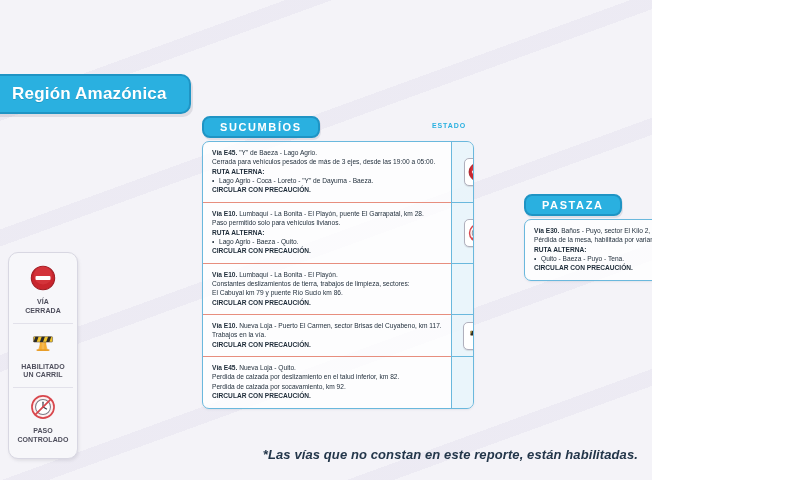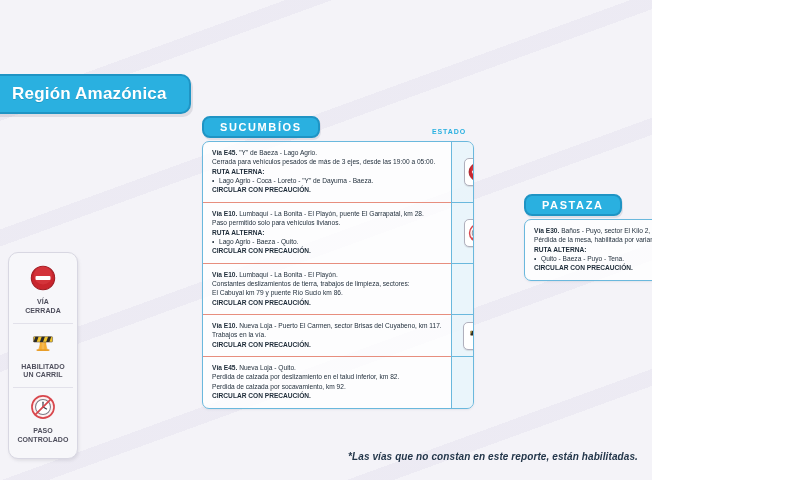--- a/index.html
+++ b/index.html
@@ -85,21 +85,21 @@
   
   .ico { display: inline-block; line-height: 0; }
   .ico svg { display: block; }
 
   
   .province {
     position: absolute;
   }
   .prov-headrow {
     display: flex;
-    align-items: flex-end;
+    align-items: center;
     justify-content: space-between;
   }
   .prov-tab {
     background: #2ab0e0;
     border: 2px solid #1f94c4;
     border-radius: 8px;
     height: 22px;
     display: flex;
     align-items: center;
     justify-content: center;
@@ -151,21 +151,21 @@
   .t { font-size: 6.6px; line-height: 1.42; color: #1d2b38; white-space: nowrap; }
   .t.b { font-weight: bold; }
   .via { font-weight: bold; }
   .bullet { display: inline-block; width: 7px; }
 
   
   #footnote {
     position: absolute;
     right: 14px;
     bottom: 18px;
-    font-size: 10px;
+    font-size: 13px;
     font-style: italic;
     font-weight: bold;
     color: #23364a;
     letter-spacing: .1px;
   }
 </style>
 </head>
 <body>
 
 <div id="stage">

